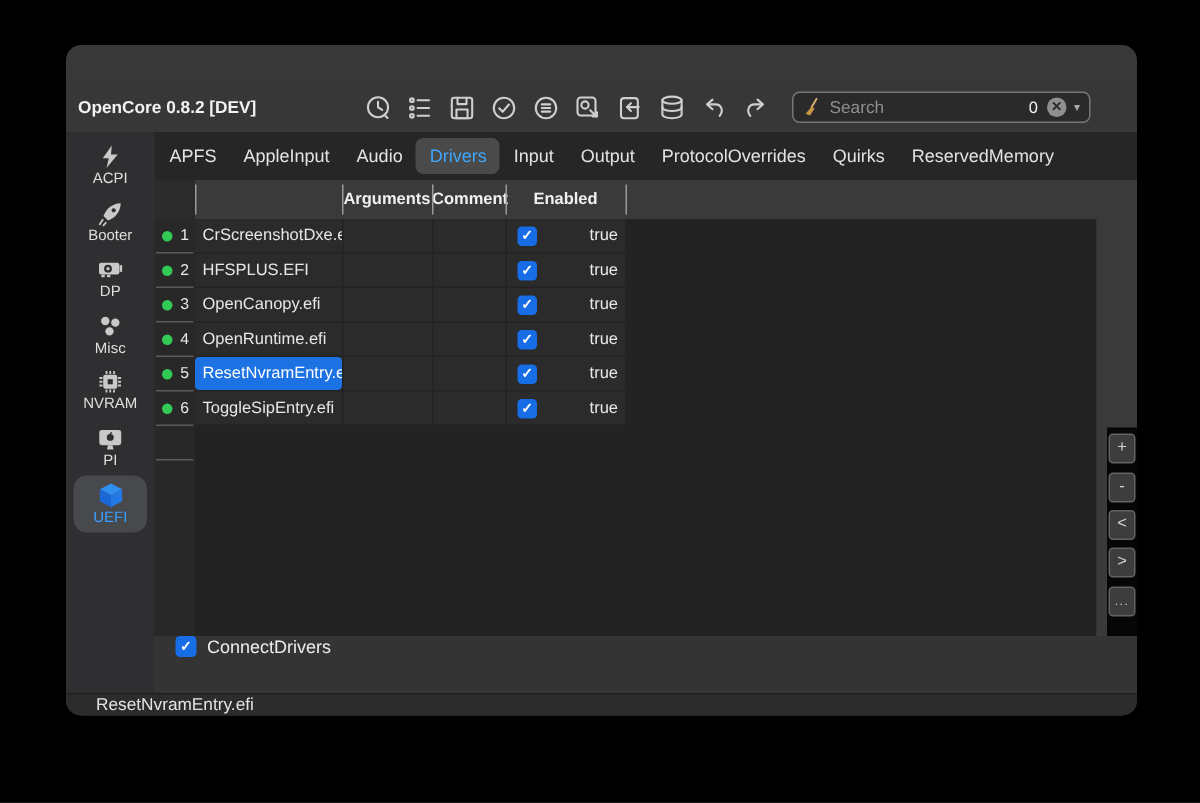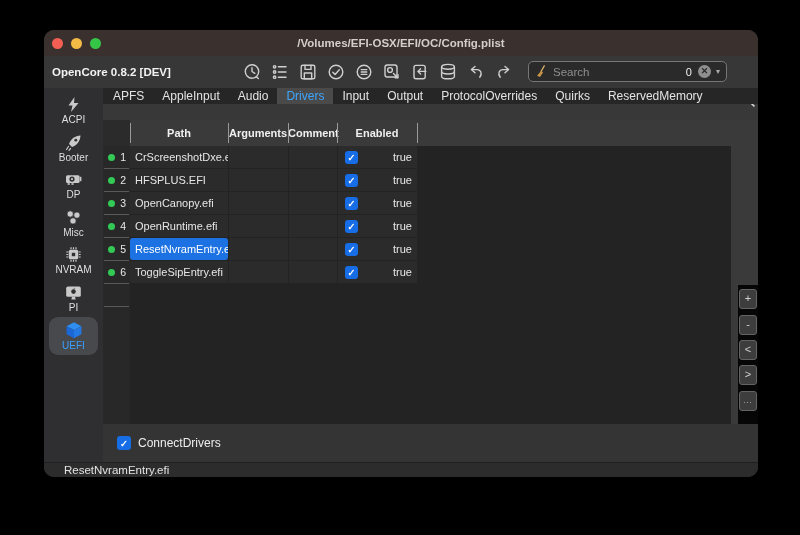--- a/index.html
+++ b/index.html
@@ -32,21 +32,21 @@
   .magnify{position:absolute;left:690px;top:26px;width:24px;height:32px;display:flex;align-items:center;justify-content:center;}
   
   .sidebar{position:absolute;left:0;top:58px;width:59px;height:374px;background:#2f2f31;padding-top:4px;box-sizing:border-box;}
   .side-item{width:49px;height:37.5px;margin:0 auto;border-radius:9px;display:flex;flex-direction:column;
              align-items:center;justify-content:center;gap:1px;}
   .side-item.selected{background:#47494d;}
   .side-label{font-size:10px;color:#dfdfdf;}
   .side-item.selected .side-label{color:#3aa0ff;}
   .side-item svg{display:block;}
   
-  .tabstrip{position:absolute;left:59px;top:58px;width:655px;height:16px;background:#262626;
+  .tabstrip{position:absolute;left:59px;top:58px;width:655px;height:32px;background:#262626;
             display:flex;align-items:center;padding-left:1px;overflow:hidden;box-sizing:border-box;text-align:center;}
   .tab{font-size:12px;color:#e3e3e3;padding:5px 9px;border-radius:5px;white-space:nowrap;}
   .tab.selected{background:#4a4a4a;color:#3ea6ff;}
   
   .thead{position:absolute;left:59px;top:90px;width:655px;height:26px;background:#3a3a3a;}
   .thead .corner{position:absolute;left:0;top:0;width:27px;height:26px;background:#2b2b2b;}
   .th{position:absolute;top:0;height:26px;line-height:26px;text-align:center;
       font-size:11px;font-weight:bold;color:#f0f0f0;}
   .vsep{position:absolute;top:3px;height:20px;width:1px;background:#9a9a9a;}
   
@@ -70,39 +70,31 @@
   .cb::after{content:"✓";color:#fff;font-size:9.5px;font-weight:bold;}
   .true-label{font-size:11px;color:#e8e8e8;margin-left:14px;width:40px;text-align:right;}
   
   .right-strip{position:absolute;left:687px;top:90px;width:27px;height:304px;background:#3a3a3a;}
   .btn-dock{position:absolute;left:694px;top:255px;width:20px;height:139px;background:#060606;}
   .sq-btn{position:absolute;left:695px;width:18px;height:20px;box-sizing:border-box;background:#3d3d3d;
           border:1px solid #636363;border-radius:3px;color:#d0d0d0;font-size:11px;line-height:17px;text-align:center;}
   .sq-btn.more{font-size:8px;letter-spacing:1px;}
   
   .footer-panel{position:absolute;left:59px;top:394px;width:655px;height:38px;background:#343434;
-                display:flex;align-items:center;padding-left:14px;box-sizing:border-box;}
+                display:flex;align-items:flex-start;padding-left:14px;box-sizing:border-box;}
   .cb.big{width:14px;height:14px;}
   .footer-label{font-size:12px;color:#ededed;margin-left:7px;}
   .statusbar{position:absolute;left:0;top:432px;width:714px;height:15px;background:#2c2c2c;border-top:1px solid #202020;}
   .status-text{position:absolute;left:20px;top:0;height:15px;line-height:14px;font-size:11.5px;color:#e3e3e3;}
 </style>
 </head>
 <body>
 
 <div class="window">
 
-  <div class="titlebar">
-    <div class="traffic">
-      <div class="tl" style="background:#f45f54"></div>
-      <div class="tl" style="background:#f3bb45"></div>
-      <div class="tl" style="background:#35c648"></div>
-    </div>
-    <div class="win-title">/Volumes/EFI-OSX/EFI/OC/Config.plist</div>
-  </div>
 
   <div class="toolbar">
     <div class="app-version">OpenCore 0.8.2 [DEV]</div>
     <div class="tb-icons">
       <div class="tb-slot">
         <svg width="20" height="20" viewBox="0 0 20 20">
             <circle cx="10" cy="9.5" r="6.7"></circle>
             <path d="M10 5.8v3.7l2.8 1.8"></path>
             <path d="M14.6 14.9l1.7 1.7"></path>
           </svg>
@@ -263,21 +255,20 @@
     <span class="tab selected">Drivers</span>
     <span class="tab">Input</span>
     <span class="tab">Output</span>
     <span class="tab">ProtocolOverrides</span>
     <span class="tab">Quirks</span>
     <span class="tab">ReservedMemory</span>
   </div>
 
   <div class="thead">
     <div class="corner"></div>
-    <div class="th" style="left:27px;width:98px;">Path</div>
     <div class="th" style="left:125px;width:60px;">Arguments</div>
     <div class="th" style="left:185px;width:49px;">Comment</div>
     <div class="th" style="left:234px;width:80px;">Enabled</div>
     <div class="vsep" style="left:27px;"></div>
     <div class="vsep" style="left:125px;"></div>
     <div class="vsep" style="left:185px;"></div>
     <div class="vsep" style="left:234px;"></div>
     <div class="vsep" style="left:314px;"></div>
   </div>
 

